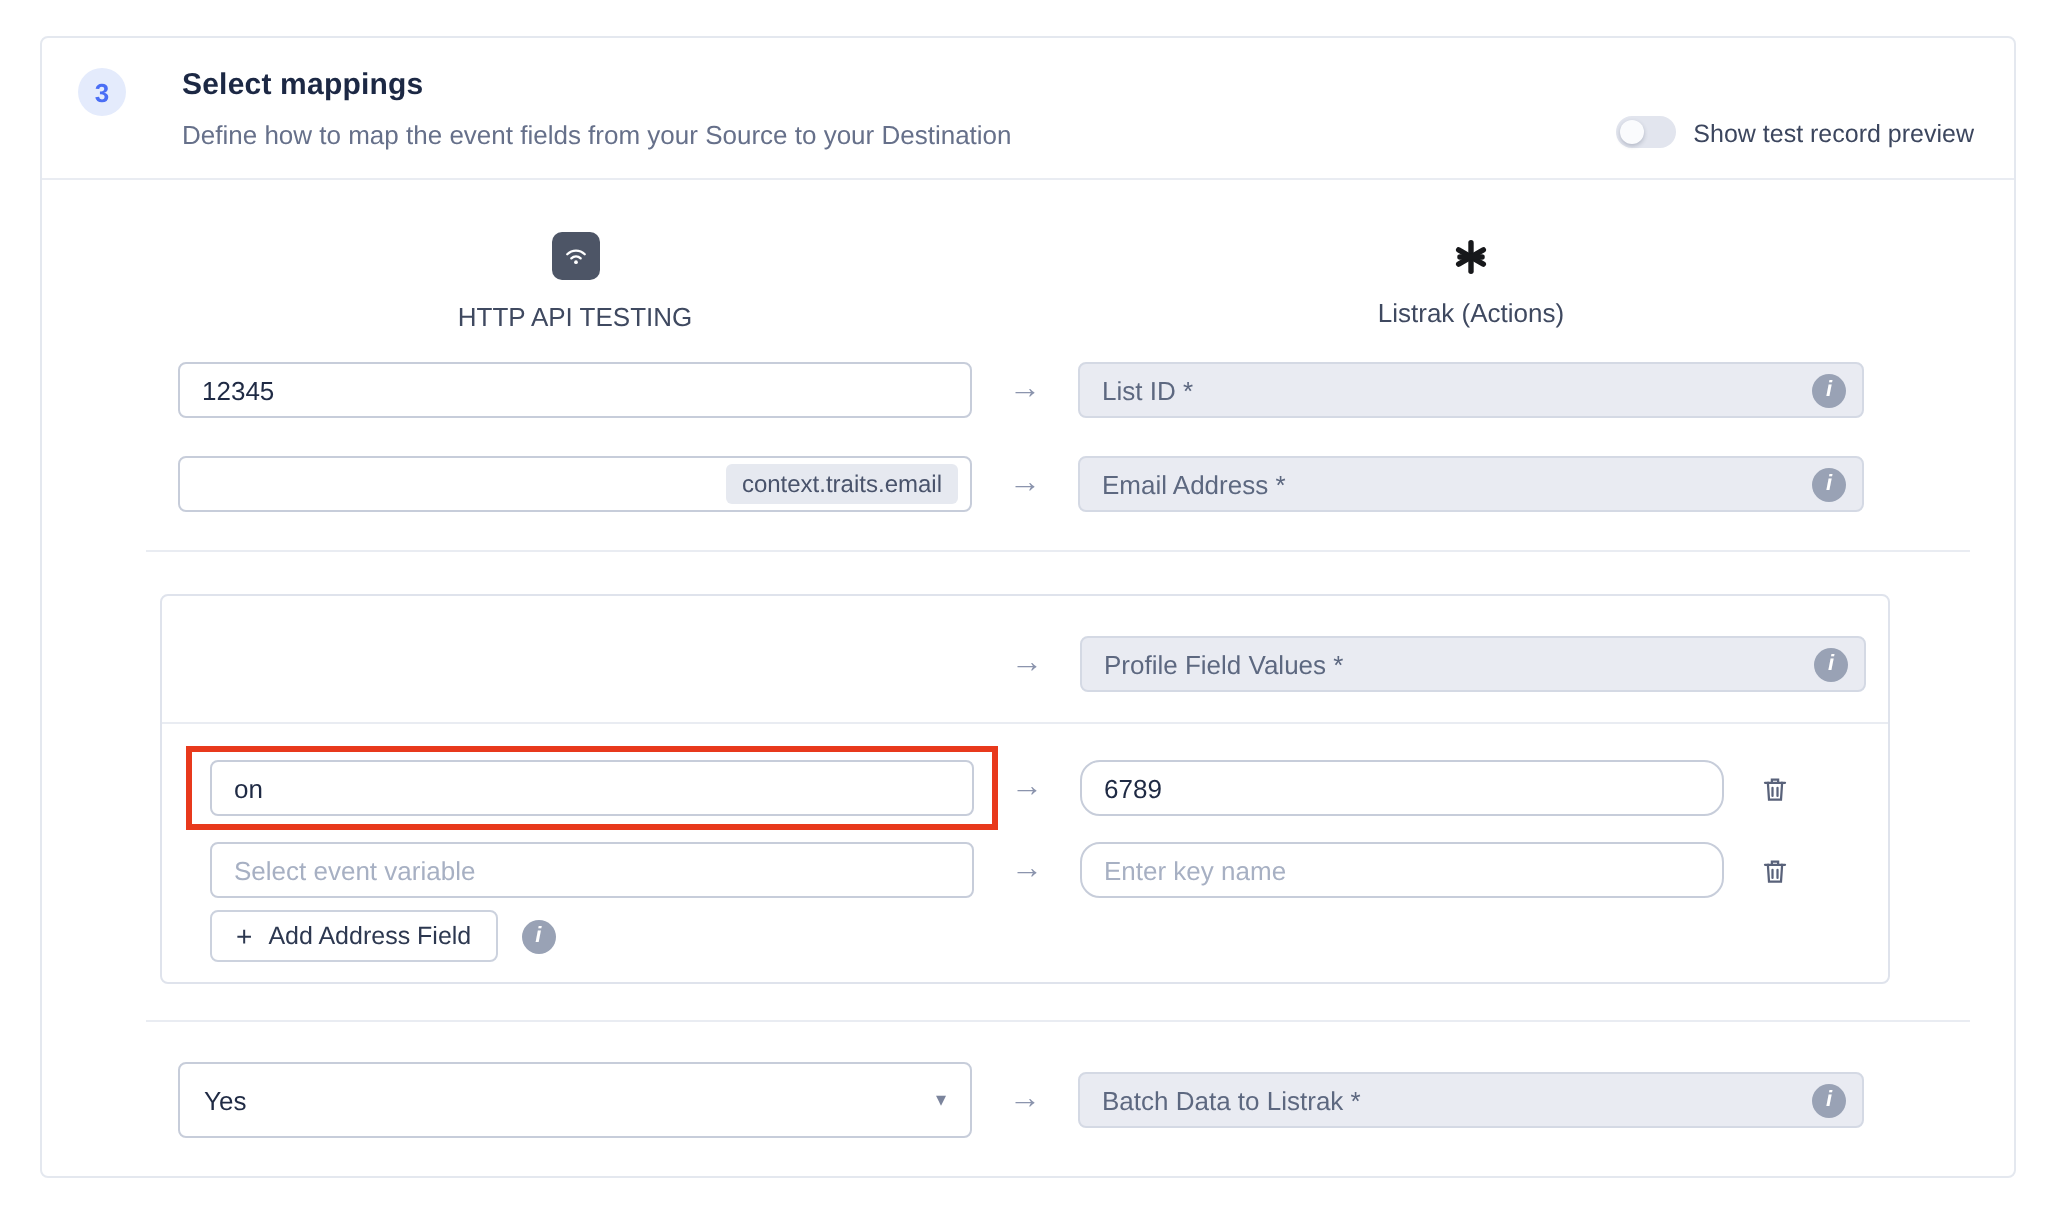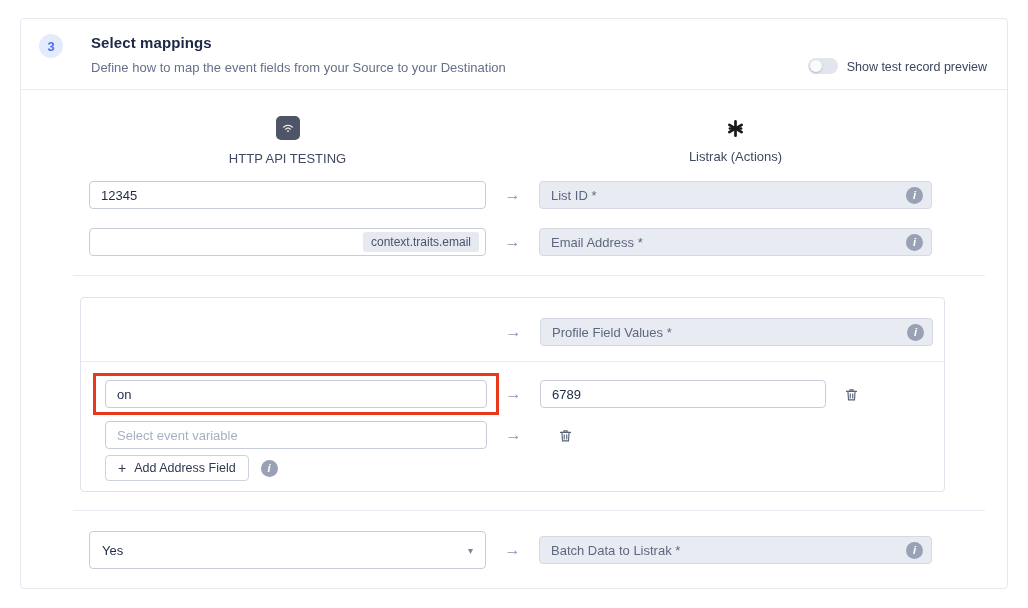--- a/index.html
+++ b/index.html
@@ -50,21 +50,21 @@
 
   
   .group-box { margin:21px 0 0 -9px; width:865px; border:1px solid #dfe3ec; border-radius:4px; padding:20px 0 10px; }
   .group-row { display:grid; grid-template-columns:382px 53px 393px; align-items:center; padding-left:24px; }
   .group-row.profile { margin-bottom:15px; }
   .group-divider { height:1px; background:#e9ecf2; }
   .group-row.kv1 { margin-top:11px; }
   .group-row.kv2 { margin-top:6px; }
   .red-wrap { border:3px solid #e8391c; padding:4px 9px; margin:0 -12px; }
   .value-cell { display:flex; align-items:center; }
-  .value-cell .text-input { width:286px; }
+  .value-cell .text-input { width:322px;border-radius:10px; }
   .trash-btn { margin-left:18px; background:none; border:none; cursor:pointer; height:18px; display:flex; align-items:center; }
   .add-row { margin-top:6px; padding-left:24px; display:flex; align-items:center; }
   .add-btn { height:26px; background:#fff; border:1px solid #ccd2de; border-radius:4px; padding:0 12px;
              display:flex; align-items:center; gap:8px; font-family:"Liberation Sans", sans-serif;
              font-size:12.5px; color:#2d3850; cursor:pointer; }
   .add-plus { font-size:14px; color:#2d3850; }
   .add-row .info-badge { margin-left:12px; }
 
   .divider.d2 { margin-top:18px; }
   .map-row.bottom { margin-top:20px; margin-bottom:0; }
@@ -172,20 +172,21 @@
                 <path d="M14 11v6.5"></path>
             </svg>
           </button>
         </div>
       </div>
 
       <div class="group-row kv2">
         <input class="text-input" placeholder="Select event variable" style="">
         <div class="arrow-cell">→</div>
         <div class="value-cell">
+          <input class="text-input" placeholder="Enter key name" style="">
           <button class="trash-btn">
             <svg viewBox="0 0 24 24" width="15" height="15" fill="none" stroke="#59627a" stroke-width="1.8" stroke-linecap="round">
               <path d="M4 7h16"></path>
                 <path d="M9.5 7V4.5h5V7"></path>
                 <path d="M6.3 7l.9 13.5h9.6L17.7 7"></path>
               <path d="M10 11v6.5"></path>
                 <path d="M14 11v6.5"></path>
             </svg>
           </button>
         </div>

